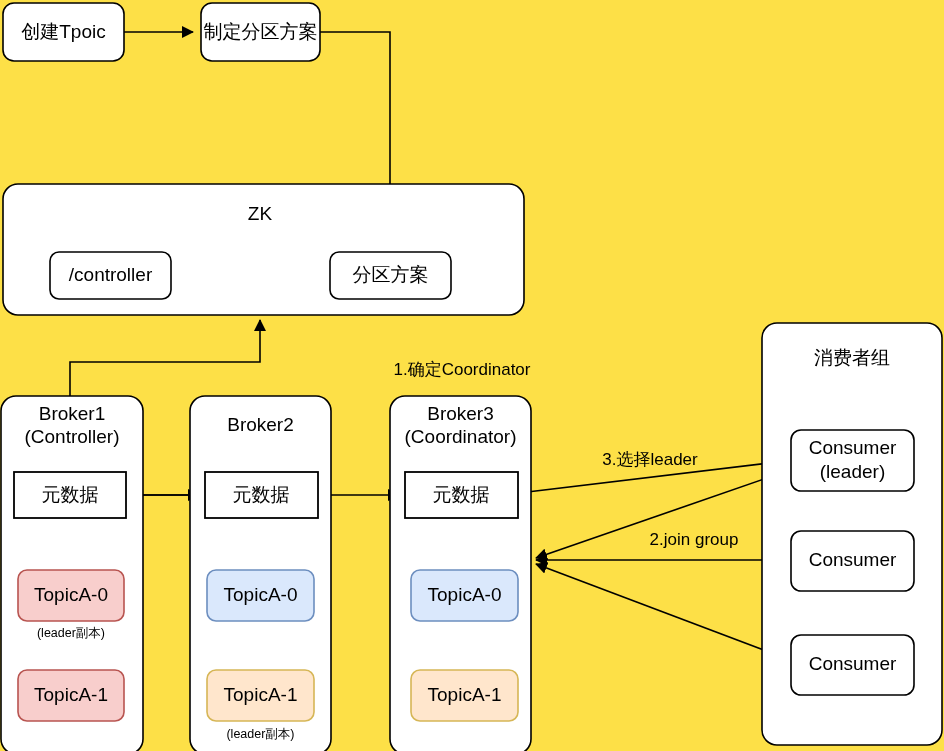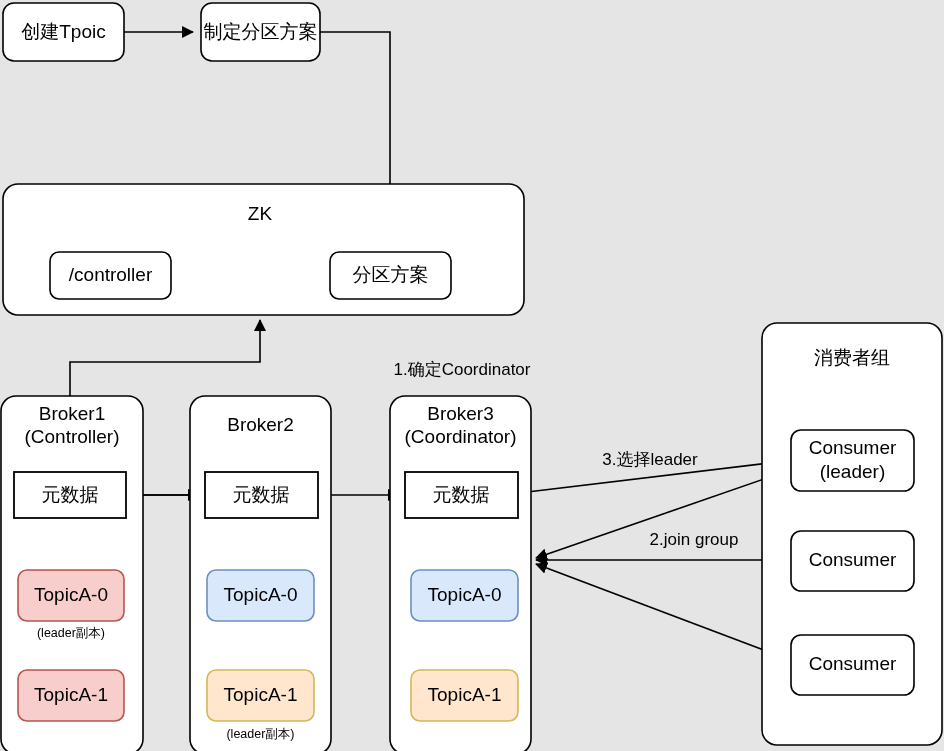--- a/index.html
+++ b/index.html
@@ -8,21 +8,21 @@
     background: #ffffff;
   }
   body {
     font-family: "Liberation Sans", "DejaVu Sans", sans-serif;
   }
   #canvas {
     position: relative;
     width: 944px;
     height: 751px;
     overflow: hidden;
-    background: #e5e5e5;
+    background: #fde047;
   }
   svg#diagram {
     position: absolute;
     left: 0;
     top: 0;
     width: 944px;
     height: 751px;
   }
   .node-rect {
     fill: #ffffff;

